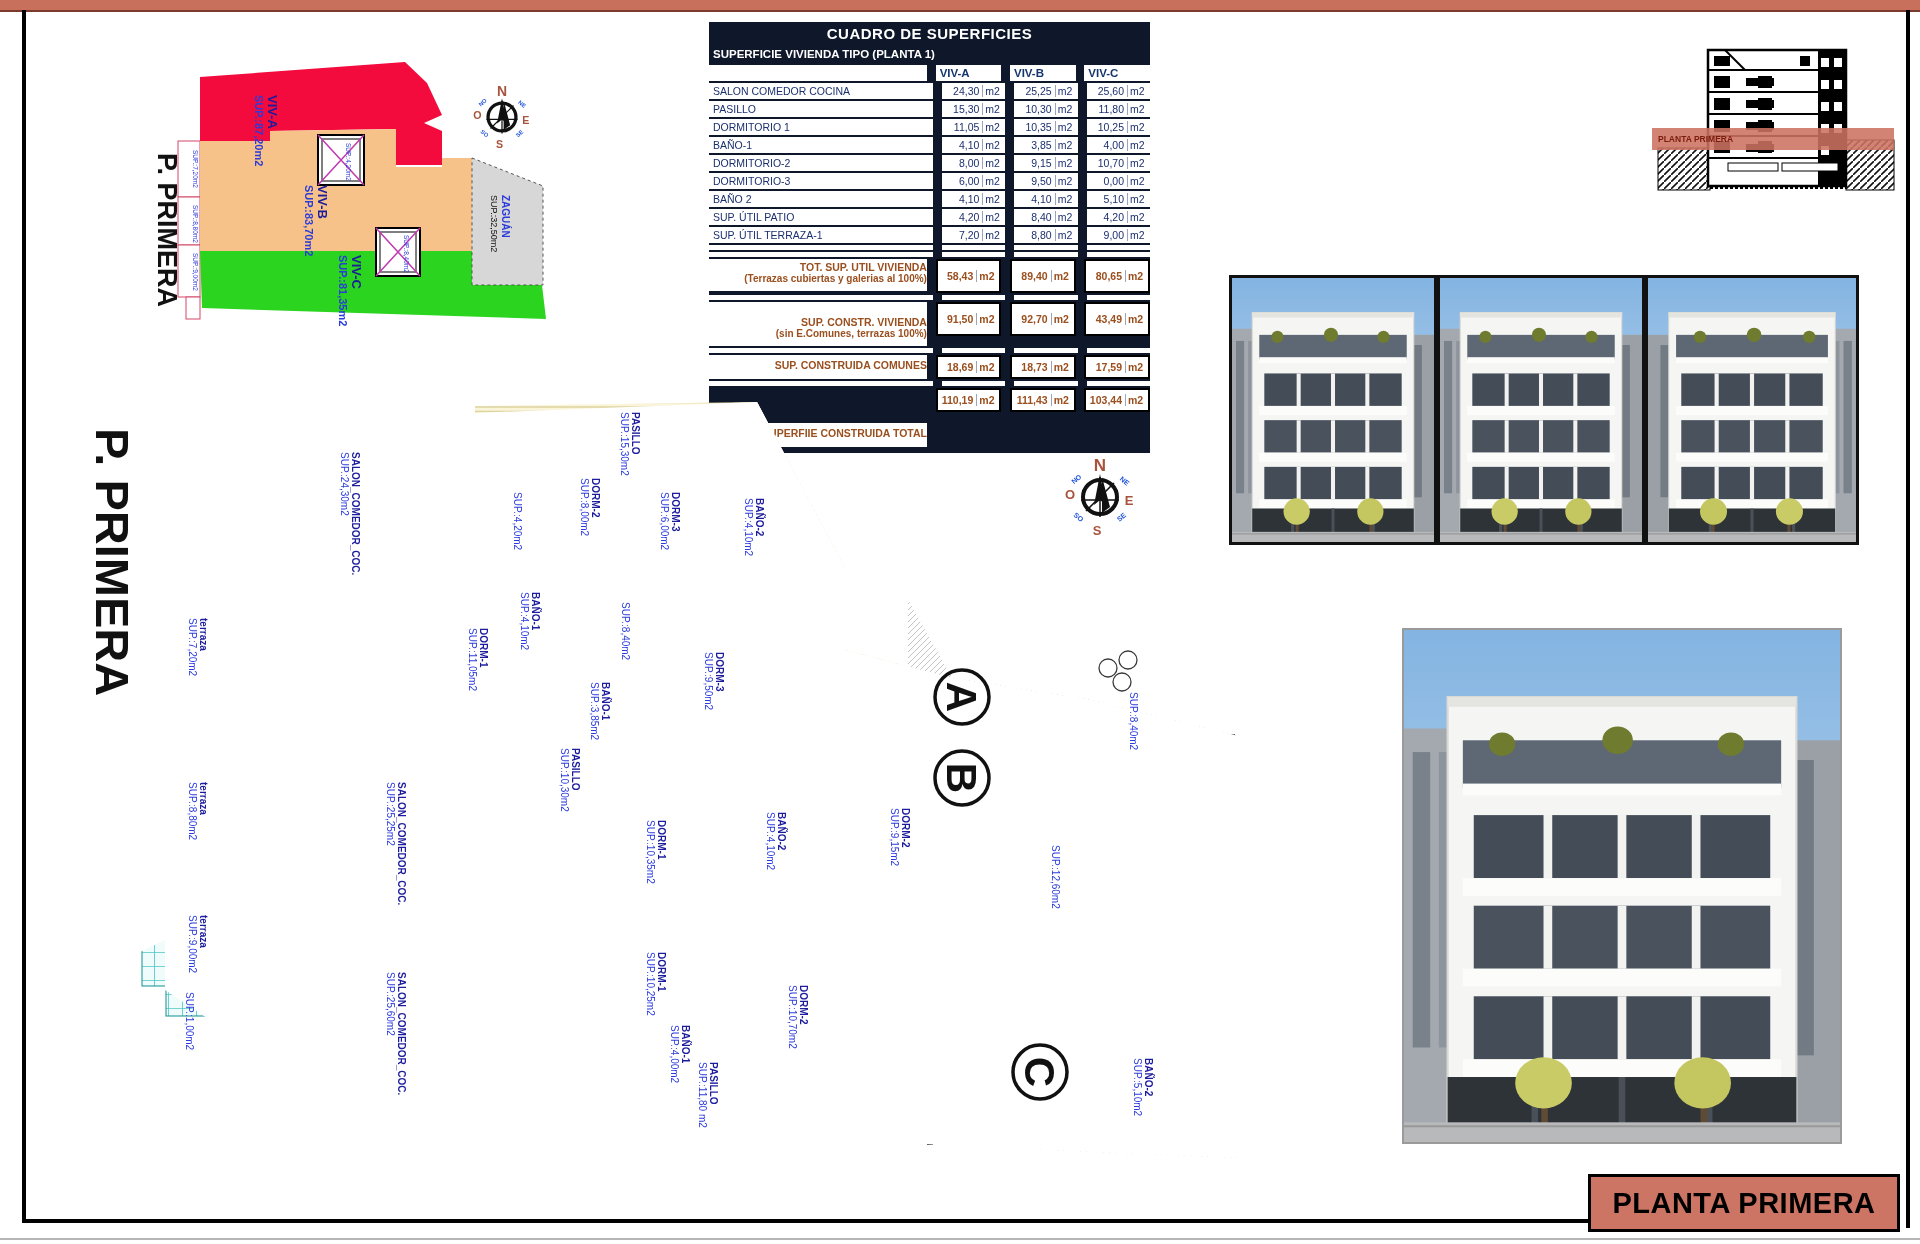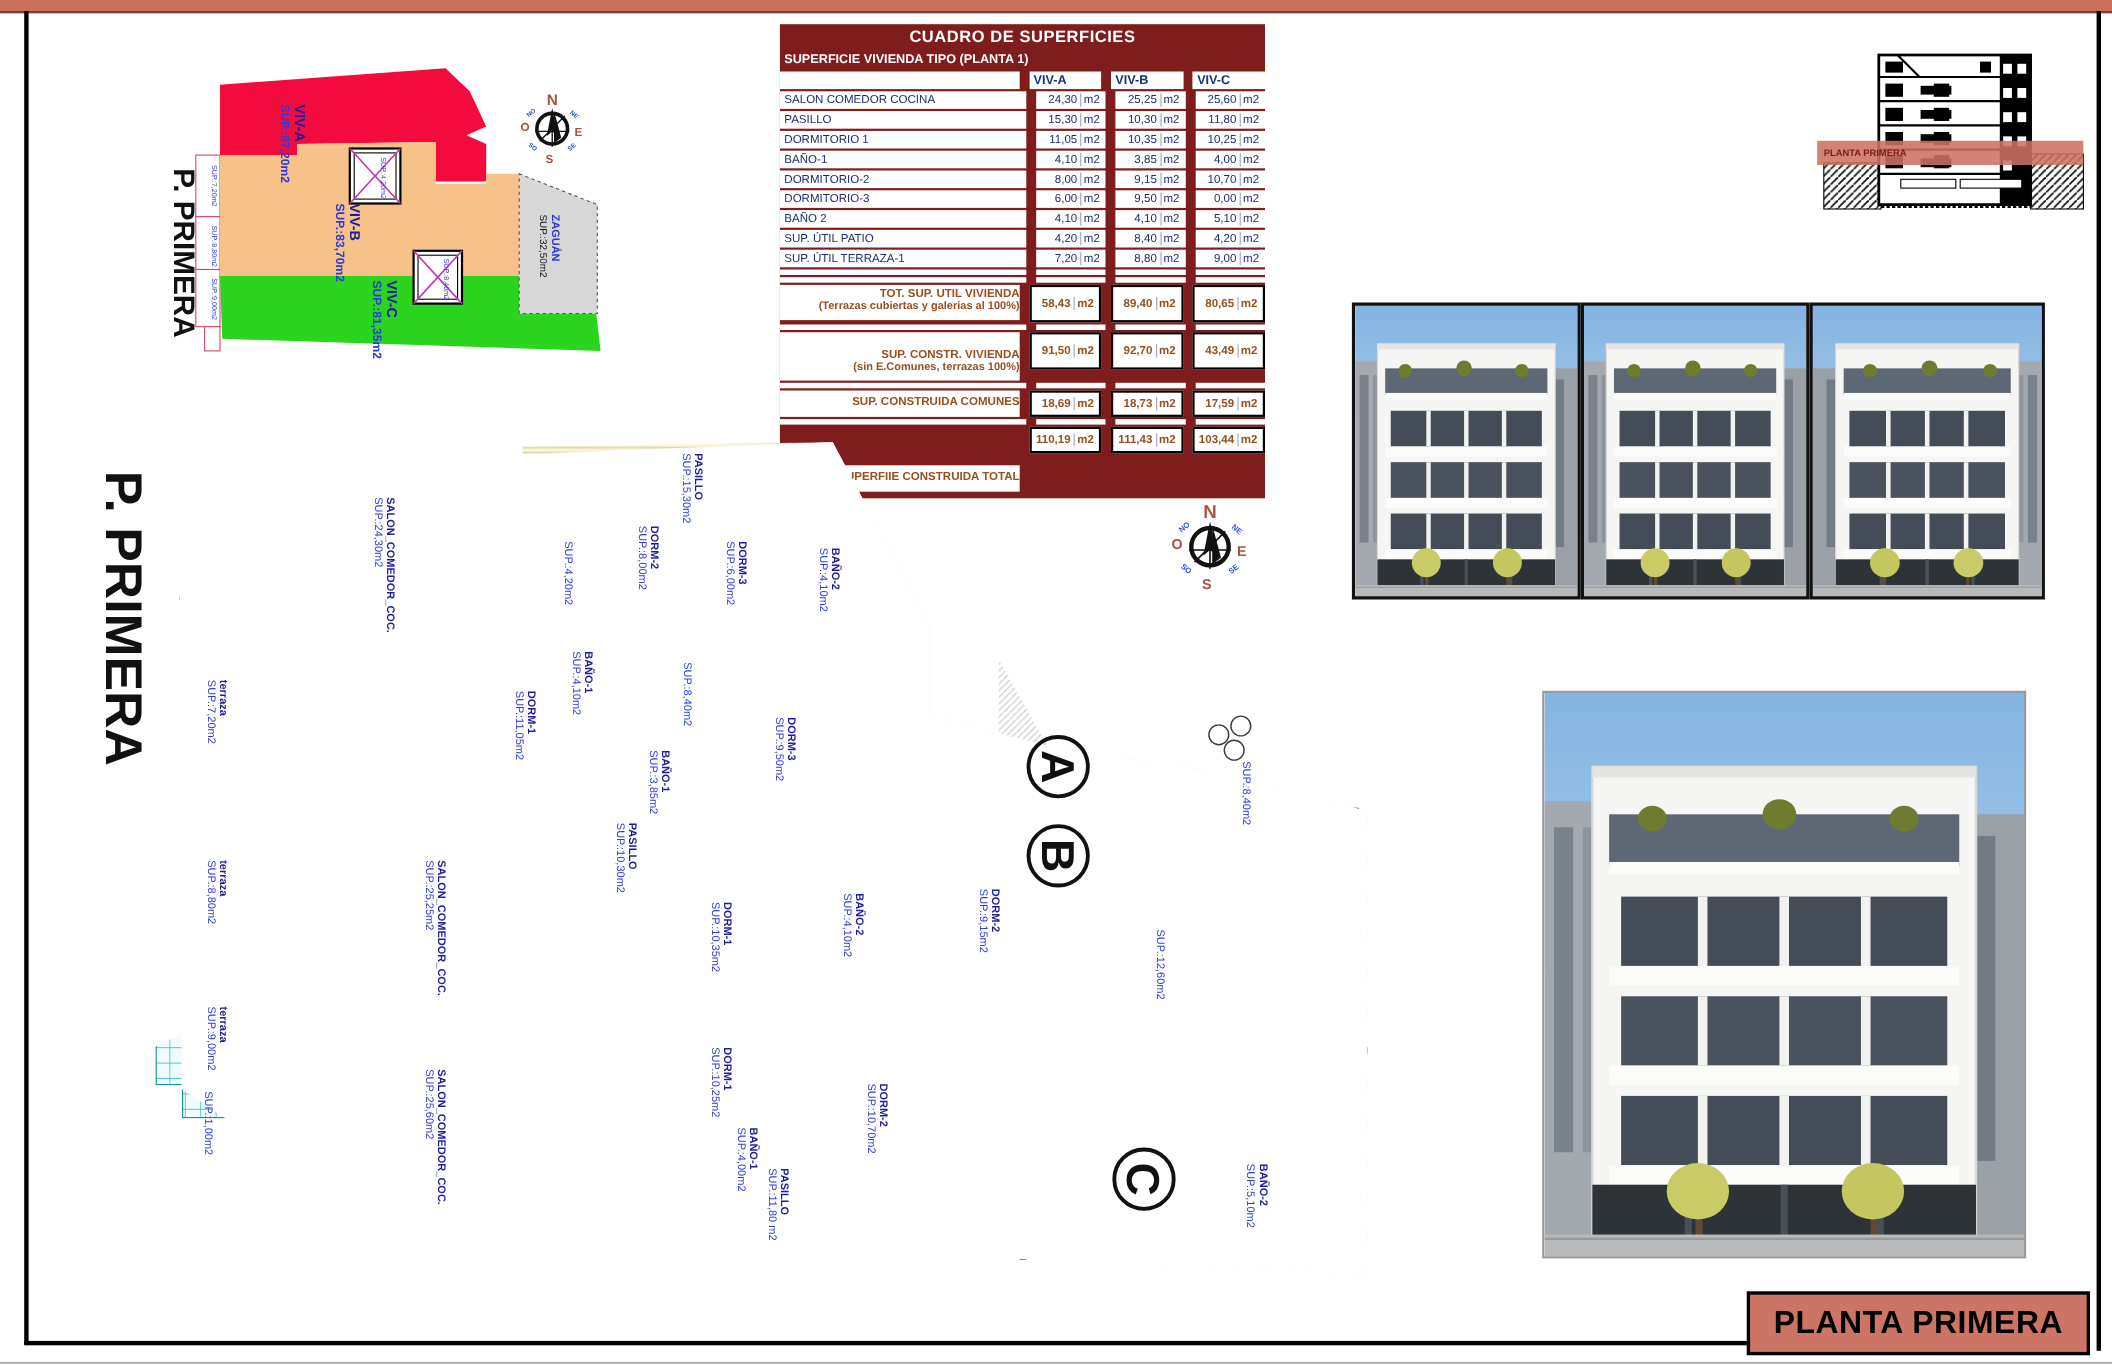--- a/index.html
+++ b/index.html
@@ -6,21 +6,21 @@
   body{position:relative;width:1920px;height:1244px;font-family:"Liberation Sans",sans-serif;overflow:hidden;}
   .abs{position:absolute;}
   
   #top-bar{left:0;top:0;width:1920px;height:10px;background:#c8705c;border-bottom:2px solid #7a3a2c;}
   #frame-left{left:22px;top:10px;width:4px;height:1212px;background:#000;}
   #frame-right{left:1906px;top:10px;width:4px;height:1218px;background:#000;}
   #frame-bottom{left:22px;top:1219px;width:1570px;height:4px;background:#000;}
   #page-edge{left:0;top:1238px;width:1920px;height:2px;background:#b5b5b5;}
 
   
-  #surf-table{left:709px;top:22px;width:441px;background:#7f1d1d;padding-bottom:6px;}
+  #surf-table{left:709px;top:22px;width:441px;background:#0f172a;padding-bottom:6px;}
   #surf-table .t-title{height:24px;line-height:24px;text-align:center;color:#fff;font-weight:bold;font-size:15px;letter-spacing:.5px;}
   #surf-table .t-sub{height:17px;line-height:17px;color:#fff;font-weight:bold;font-size:11.5px;padding-left:4px;}
   .t-row{display:flex;margin-top:2px;}
   .t-cell{background:#fff;color:#1b2f6e;font-size:10.5px;display:flex;align-items:center;}
   .t-label{width:222px;padding-left:4px;}
   .t-gap{width:9px;}
   .t-val{width:64px;justify-content:flex-end;}
   .t-val .num{flex:1;text-align:right;padding-right:3px;}
   .t-val .m2{width:20px;border-left:1px solid #9aa4bb;padding-left:2px;}
   .t-head .t-cell{font-weight:bold;font-size:11.5px;color:#16356f;}

